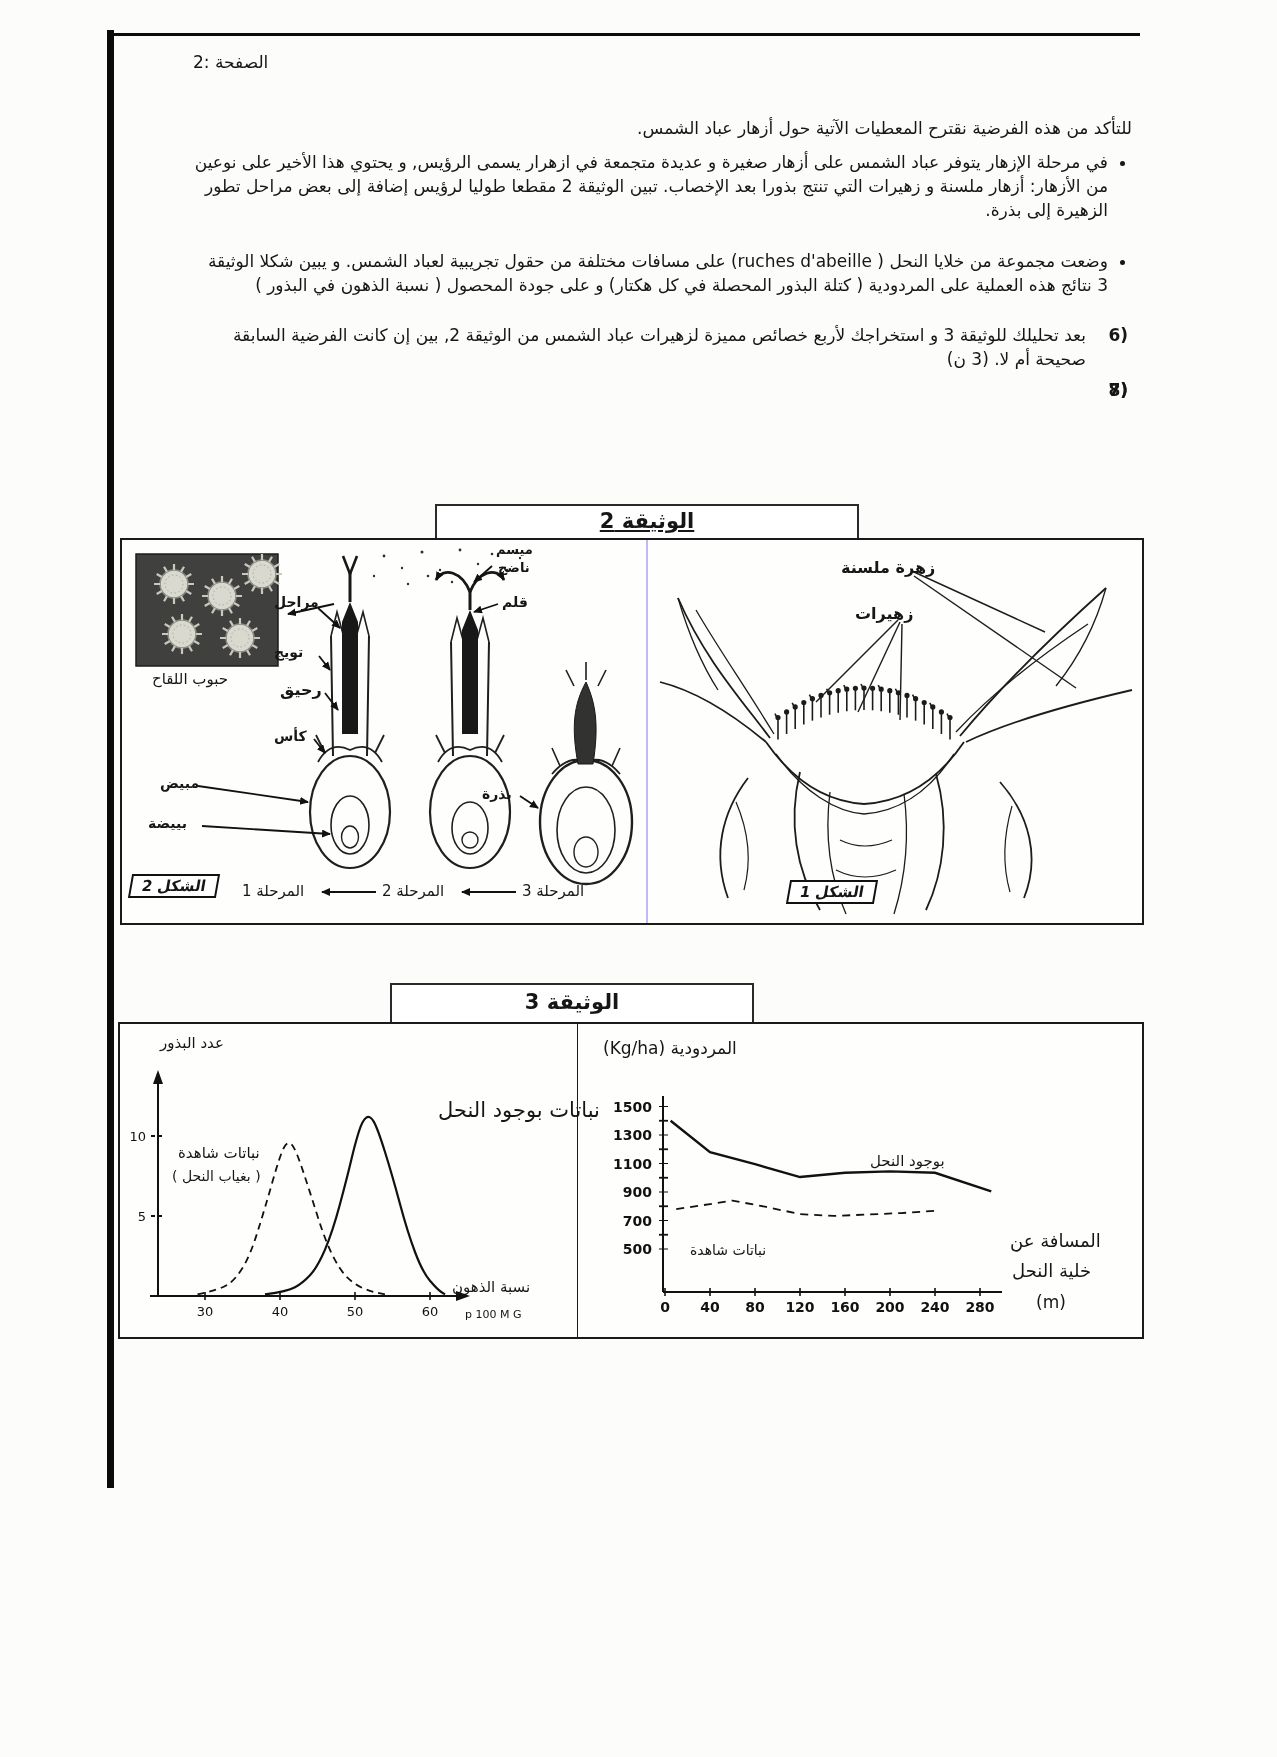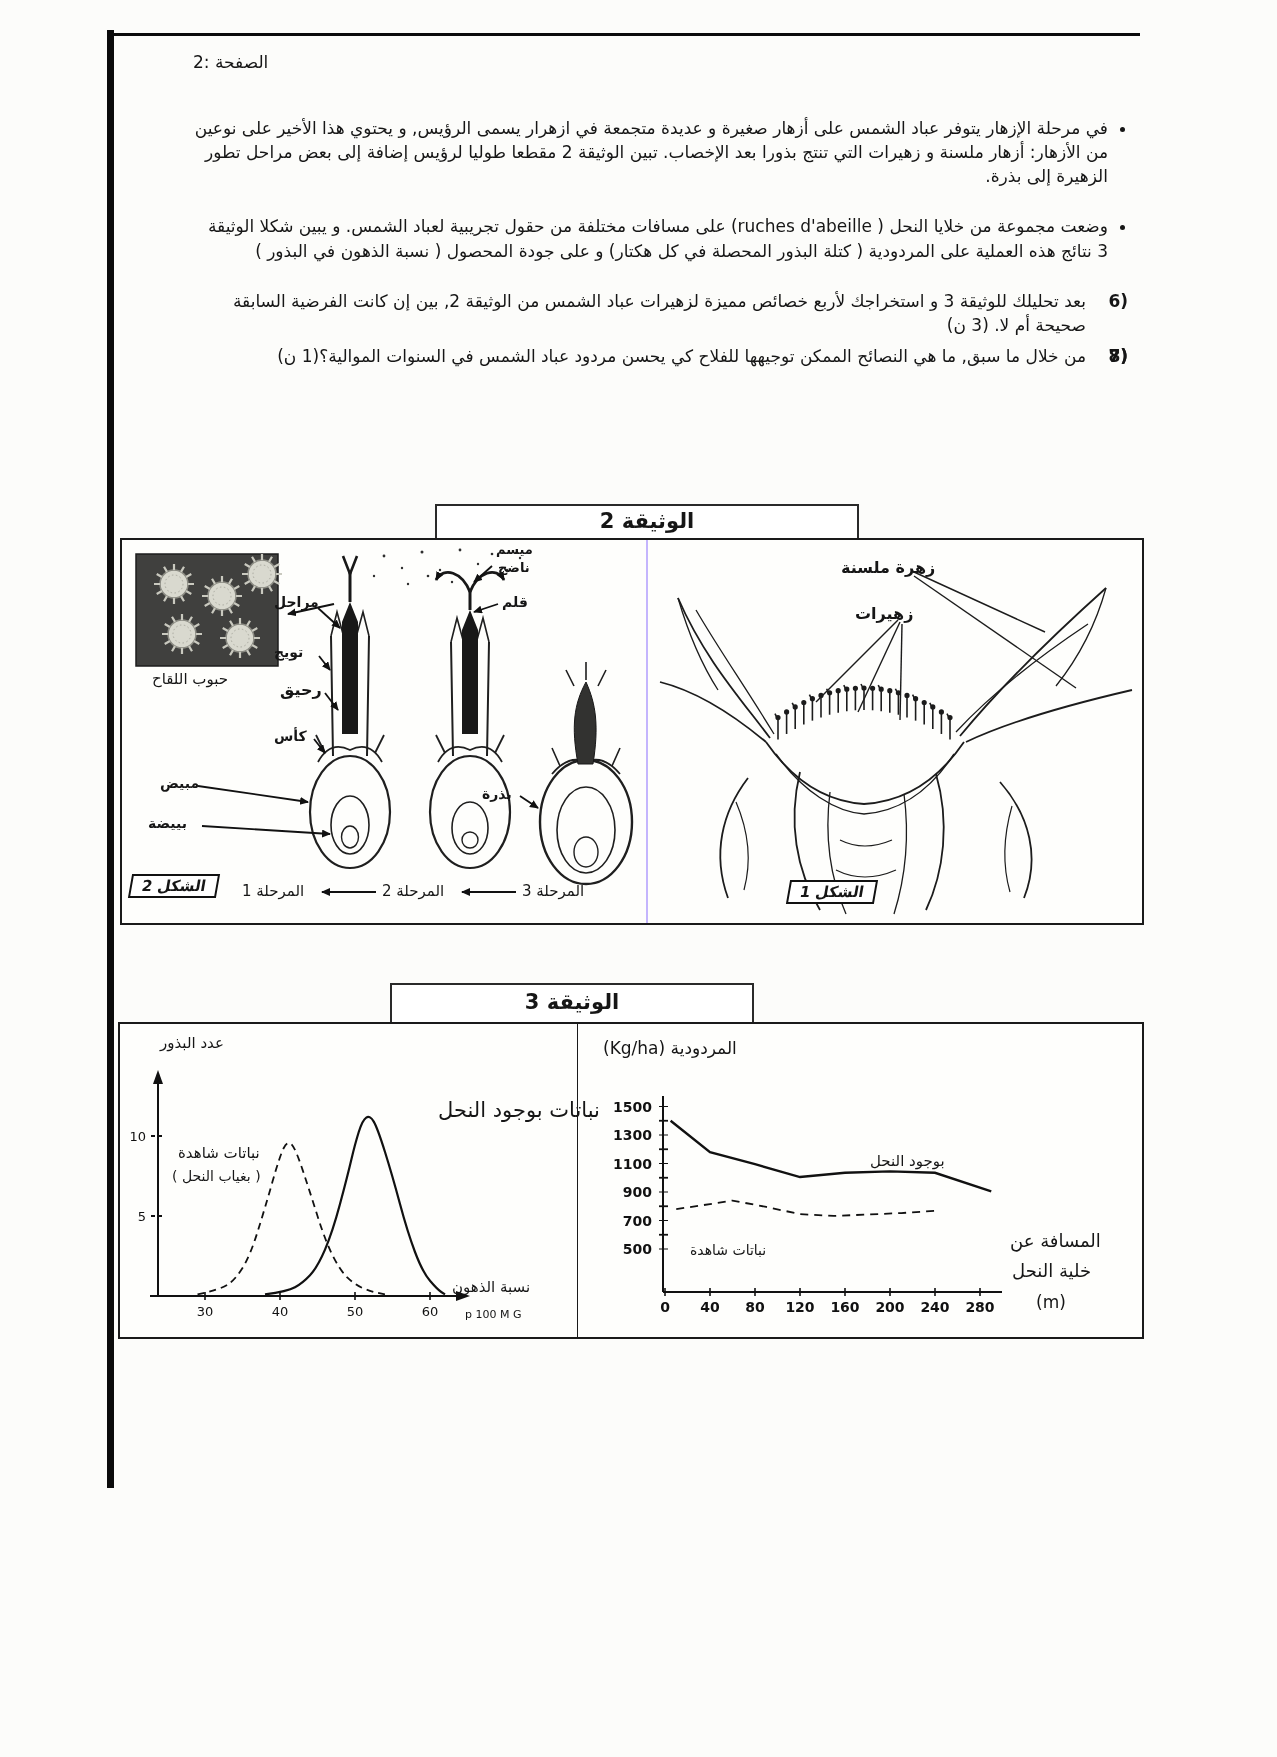--- a/index.html
+++ b/index.html
@@ -12,21 +12,21 @@
   .textcol{right:145px;top:116px;width:940px;direction:rtl;text-align:right;
            font-size:17px;line-height:1.42;font-weight:500}
   .intro{margin:0 0 10px 0}
   ul.bullets{margin:0;padding:0 24px 0 0;list-style:disc}
   ul.bullets li{margin-bottom:26px}
   .questions{margin-top:12px}
   .q{position:relative;padding-right:46px;margin-bottom:7px}
   .qnum{position:absolute;right:4px;top:0;font-weight:700;direction:ltr}
   .title-box{border:2px solid #2a2a2a;text-align:center;font-weight:700;font-size:21px;background:#fff;direction:rtl}
   .doc2-title{left:435px;top:504px;width:420px;height:34px;line-height:31px}
-  .doc2-title span{}
+  .doc2-title span{text-decoration:underline}
   .doc3-title{left:390px;top:983px;width:360px;height:37px;line-height:34px}
   .doc2-box{left:120px;top:538px;width:1020px;height:383px;border:2.5px solid #1a1a1a;background:#fefefc}
   .doc3-box{left:118px;top:1022px;width:1022px;height:313px;border:2px solid #1a1a1a;background:#fefefc}
   .panel{position:absolute;top:0;bottom:0}
   .p-left{left:0;width:524px}
   .p-right{left:524px;right:12px;border-left:2px solid #c4b5fd}
   .c-left{left:0;width:457px}
   .c-right{left:457px;right:0;border-left:1.5px solid #1a1a1a}
   svg.fill{position:absolute;left:0;top:0}
   .lbl{position:absolute;font-size:14px;font-weight:700;direction:rtl;white-space:nowrap}
@@ -40,35 +40,35 @@
 </style>
 </head>
 <body>
 
 <div class="abs frame-left"></div>
 <div class="abs frame-top"></div>
 
 <div class="abs page-num">الصفحة :2</div>
 
 <div class="abs textcol">
+  <p class="intro">للتأكد من هذه الفرضية نقترح المعطيات الآتية حول أزهار عباد الشمس.</p>
   <ul class="bullets">
     <li>في مرحلة الإزهار يتوفر عباد الشمس على أزهار صغيرة و عديدة متجمعة في ازهرار يسمى الرؤيس, و يحتوي هذا الأخير على نوعين من الأزهار: أزهار ملسنة و زهيرات التي تنتج بذورا بعد الإخصاب. تبين الوثيقة 2 مقطعا طوليا لرؤيس إضافة إلى بعض مراحل تطور الزهيرة إلى بذرة.</li>
     <li>وضعت مجموعة من خلايا النحل ( ruches d'abeille) على مسافات مختلفة من حقول تجريبية لعباد الشمس. و يبين شكلا الوثيقة 3 نتائج هذه العملية على المردودية ( كتلة البذور المحصلة في كل هكتار) و على جودة المحصول ( نسبة الذهون في البذور )</li>
   </ul>
   <div class="questions">
     <div class="q">
       <span class="qnum">6)</span>
       <span>بعد تحليلك للوثيقة 3 و استخراجك لأربع خصائص مميزة لزهيرات عباد الشمس من الوثيقة 2, بين إن كانت الفرضية السابقة صحيحة أم لا. (3 ن)</span>
     </div>
     <div class="q">
       <span class="qnum">7)</span>
     </div>
     <div class="q">
       <span class="qnum">8)</span>
-      <span>من خلال ما سبق, ما هي النصائح الممكن توجيهها للفلاح كي يحسن مردود عباد الشمس في السنوات الموالية؟(1 ن)</span>
     </div>
   </div>
 </div>
 
 <div class="abs title-box doc2-title">
   <span>الوثيقة 2</span>
 </div>
 
 <div class="abs doc2-box">
 

